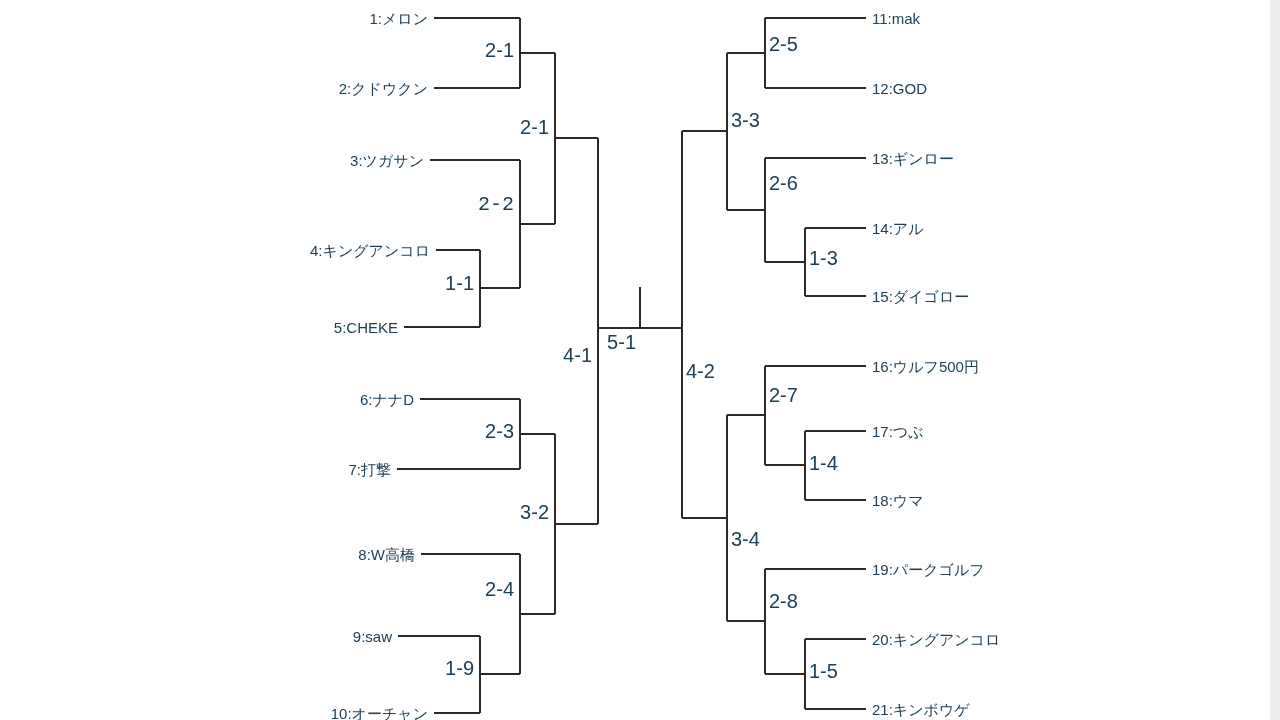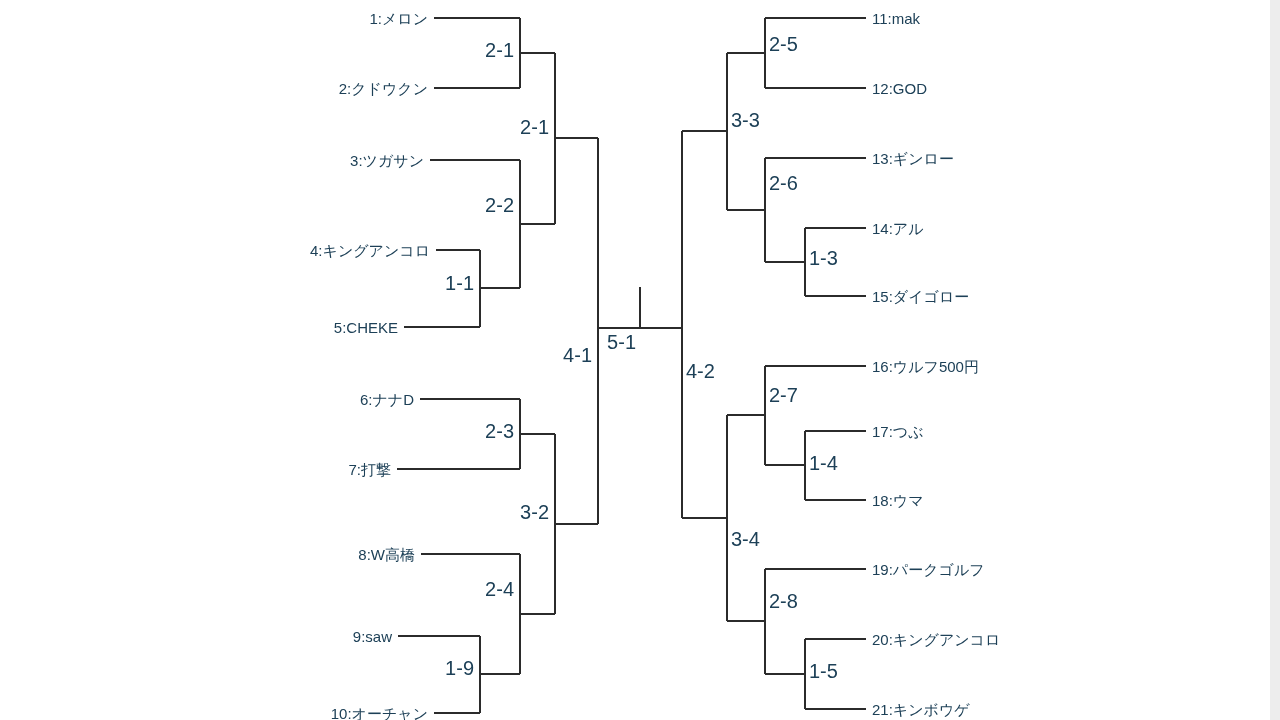--- a/index.html
+++ b/index.html
@@ -114,21 +114,21 @@
     <div class="p-label side-right" style="left: 872px; top: 228px;">14:アル</div>
     <div class="p-label side-right" style="left: 872px; top: 296px;">15:ダイゴロー</div>
     <div class="p-label side-right" style="left: 872px; top: 366px;">16:ウルフ500円</div>
     <div class="p-label side-right" style="left: 872px; top: 431px;">17:つぶ</div>
     <div class="p-label side-right" style="left: 872px; top: 500px;">18:ウマ</div>
     <div class="p-label side-right" style="left: 872px; top: 569px;">19:パークゴルフ</div>
     <div class="p-label side-right" style="left: 872px; top: 639px;">20:キングアンコロ</div>
     <div class="p-label side-right" style="left: 872px; top: 709px;">21:キンボウゲ</div>
     <div class="m-label align-right" style="left: 514px; top: 50px;">2-1</div>
     <div class="m-label align-right" style="left: 549px; top: 127px;">2-1</div>
-    <div class="m-label align-right" style="left: 514px; top: 205px;">2-2</div>
+    <div class="m-label align-right" style="left: 514px; top: 205px; font-family: Liberation Mono, monospace;">2-2</div>
     <div class="m-label align-right" style="left: 474px; top: 283px;">1-1</div>
     <div class="m-label align-right" style="left: 592px; top: 355px;">4-1</div>
     <div class="m-label align-right" style="left: 514px; top: 431px;">2-3</div>
     <div class="m-label align-right" style="left: 549px; top: 512px;">3-2</div>
     <div class="m-label align-right" style="left: 514px; top: 589px;">2-4</div>
     <div class="m-label align-right" style="left: 474px; top: 668px;">1-9</div>
     <div class="m-label align-right" style="left: 636px; top: 342px;">5-1</div>
     <div class="m-label align-left" style="left: 769px; top: 44px;">2-5</div>
     <div class="m-label align-left" style="left: 731px; top: 120px;">3-3</div>
     <div class="m-label align-left" style="left: 769px; top: 183px;">2-6</div>

